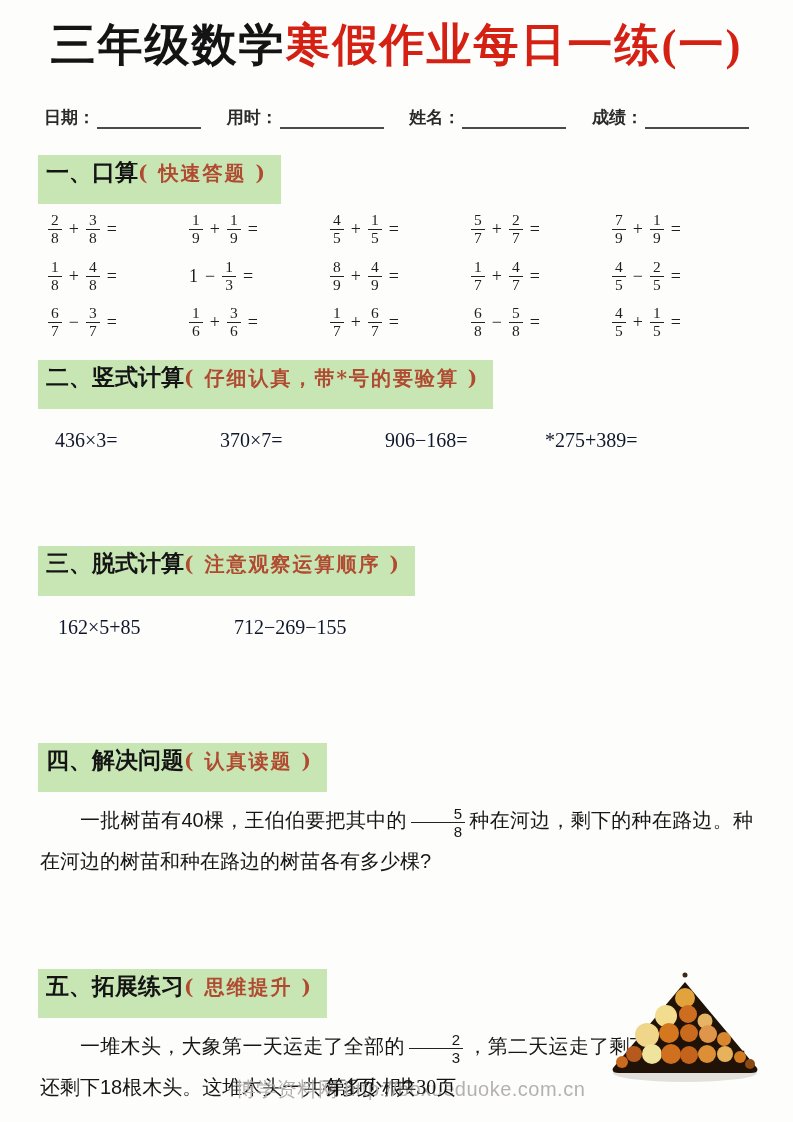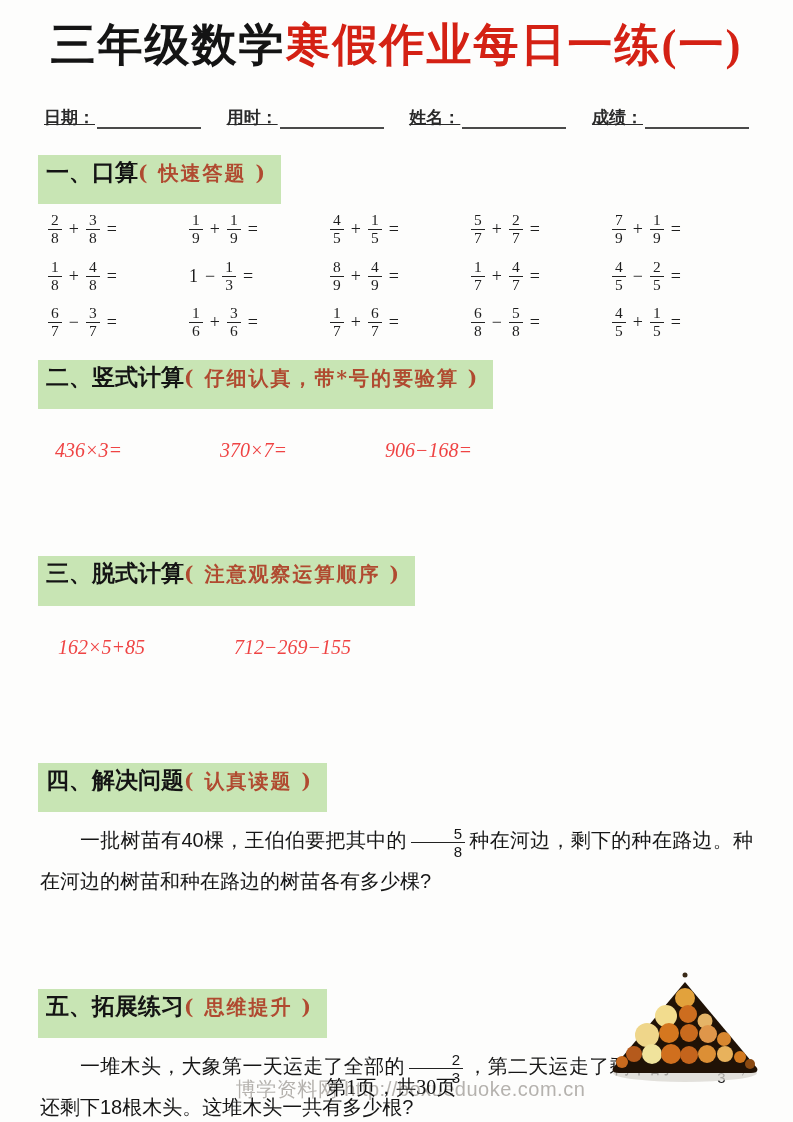--- a/index.html
+++ b/index.html
@@ -14,21 +14,21 @@
     text-align:center;padding-top:20px;
     font-family:"Liberation Serif",serif;
     font-size:45px;font-weight:900;letter-spacing:2px;line-height:1.15;
     white-space:nowrap;
   }
   .title .t-black{color:#141414;}
   .title .t-red{color:#d42114;}
   
   .fields{
     display:flex;justify-content:space-between;
-    margin:34px 44px 0 44px;font-size:17px;font-weight:bold;color:#2a2a2a;text-decoration:underline;
+    margin:34px 44px 0 44px;font-size:17px;font-weight:bold;color:#2a2a2a;
   }
   .field{display:flex;align-items:flex-end;}
   .blank{display:inline-block;width:104px;border-bottom:2px solid #4a4a4a;height:16px;margin-left:2px;}
   
   .sec-header{
     margin-left:38px;display:inline-block;
     background:#c8e5b4;padding:4px 14px 18px 8px;
     white-space:nowrap;line-height:1.2;
   }
   .sec-title{
@@ -49,22 +49,22 @@
     font-family:"Liberation Serif",serif;font-size:18px;
     display:flex;align-items:center;gap:7px;color:#1e1e1e;
   }
   .frac{display:inline-block;text-align:center;line-height:1.08;font-size:0.86em;}
   .frac .num{display:block;padding:0 3px;border-bottom:1.6px solid #222;}
   .frac .den{display:block;padding:0 3px;}
   .whole{display:inline-block;}
   .op,.eq{display:inline-block;}
   
   .prob-row{
-    margin:30px 30px 0 55px;display:grid;
-    font-family:"Liberation Serif",serif;font-size:20px;color:#ef4444;font-style:italic;
+    margin:20px 30px 0 55px;display:grid;
+    font-family:"Liberation Serif",serif;font-size:20px;color:#0f172a;
   }
   .prob-row.vertical{grid-template-columns:165px 165px 160px auto;margin-bottom:94px;}
   .prob-row.stepwise{grid-template-columns:176px 163px 180px auto;margin-bottom:104px;margin-left:58px;}
   
   .para{
     margin:8px 40px 0 40px;
     font-size:20px;line-height:40px;text-indent:2em;color:#161616;
     text-align:justify;
   }
   .para .frac{font-size:15px;vertical-align:-10px;line-height:1.15;margin:0 4px;}
@@ -299,20 +299,21 @@
   </div>
 
   <div style="margin-top:20px;">
     <div class="sec-header">
       <span class="sec-title">二、竖式计算</span><span class="sec-hint">( 仔细认真，带*号的要验算 )</span>
     </div>
     <div class="prob-row vertical">
         <span class="prob-text">436×3=</span>
         <span class="prob-text">370×7=</span>
         <span class="prob-text">906−168=</span>
+        <span class="prob-text">*275+389=</span>
       </div>
   </div>
 
   <div>
     <div class="sec-header">
       <span class="sec-title">三、脱式计算</span><span class="sec-hint">( 注意观察运算顺序 )</span>
     </div>
     <div class="prob-row stepwise">
         <span class="prob-text">162×5+85</span>
         <span class="prob-text">712−269−155</span>

